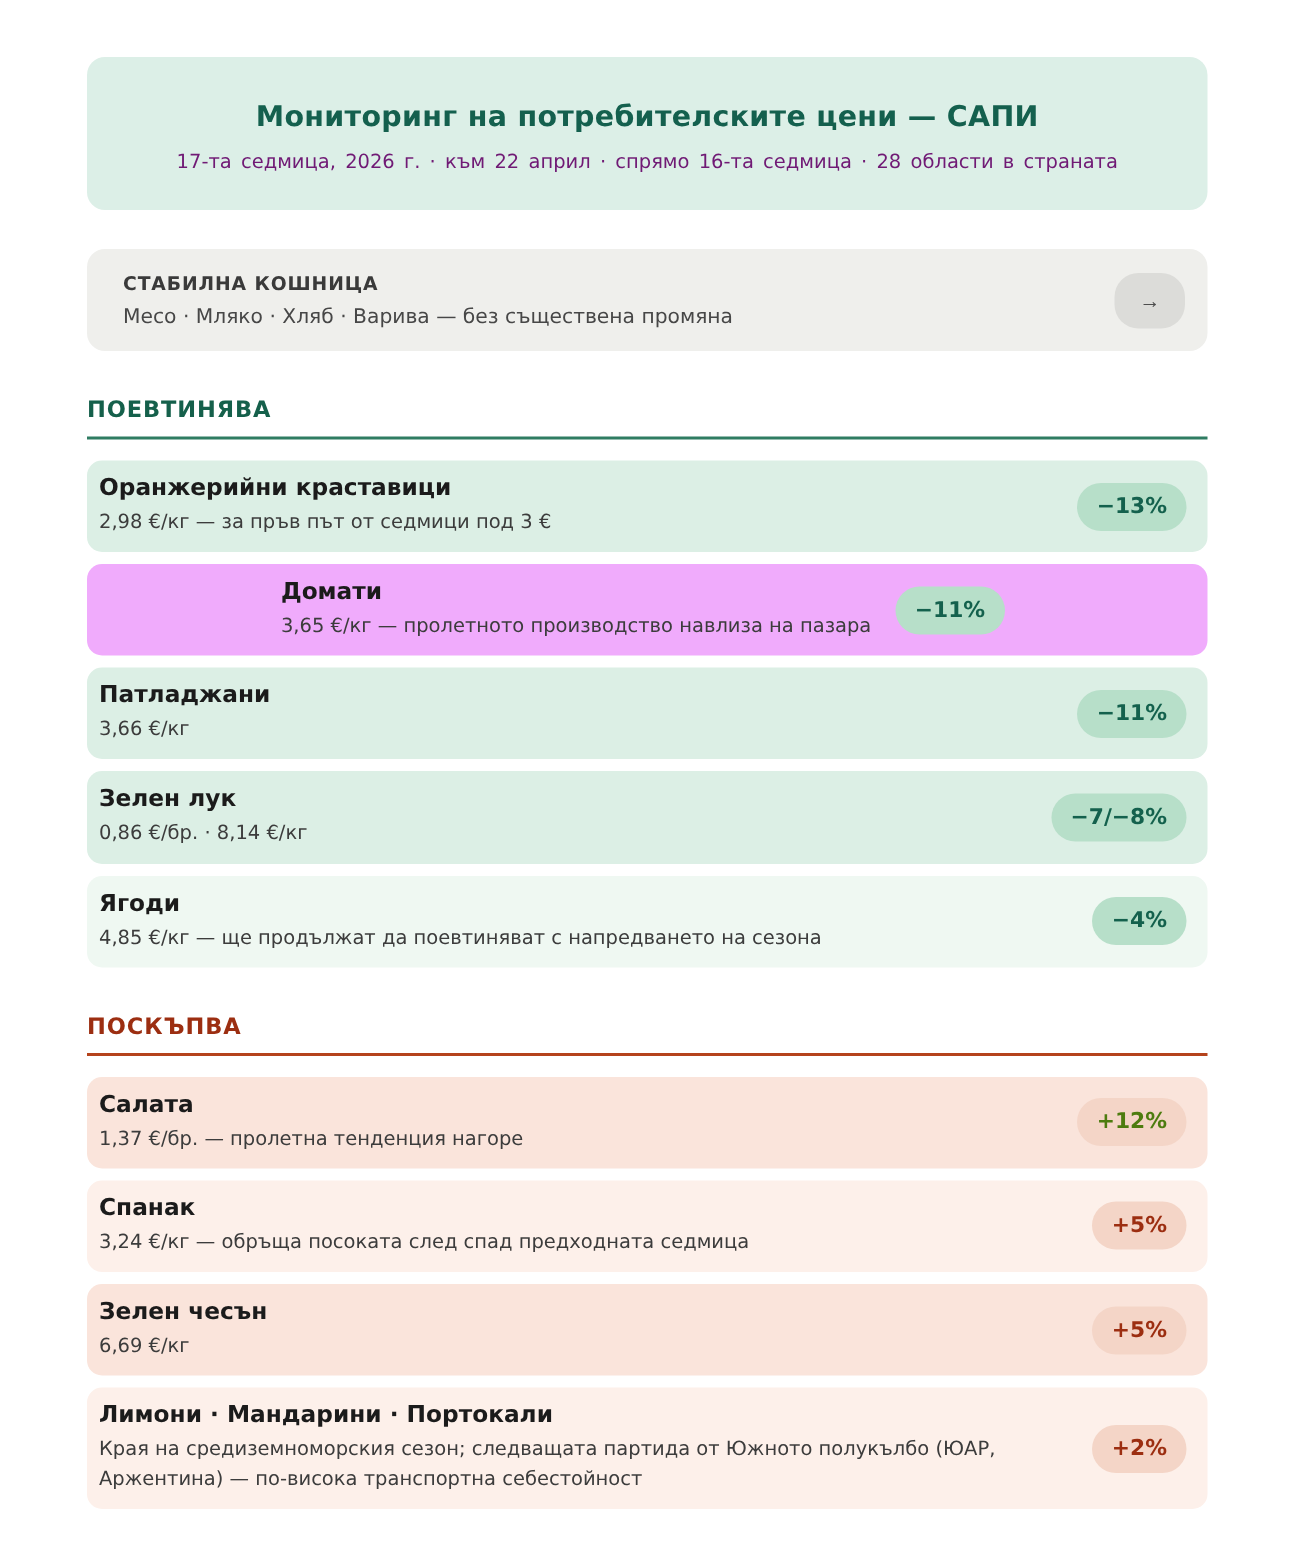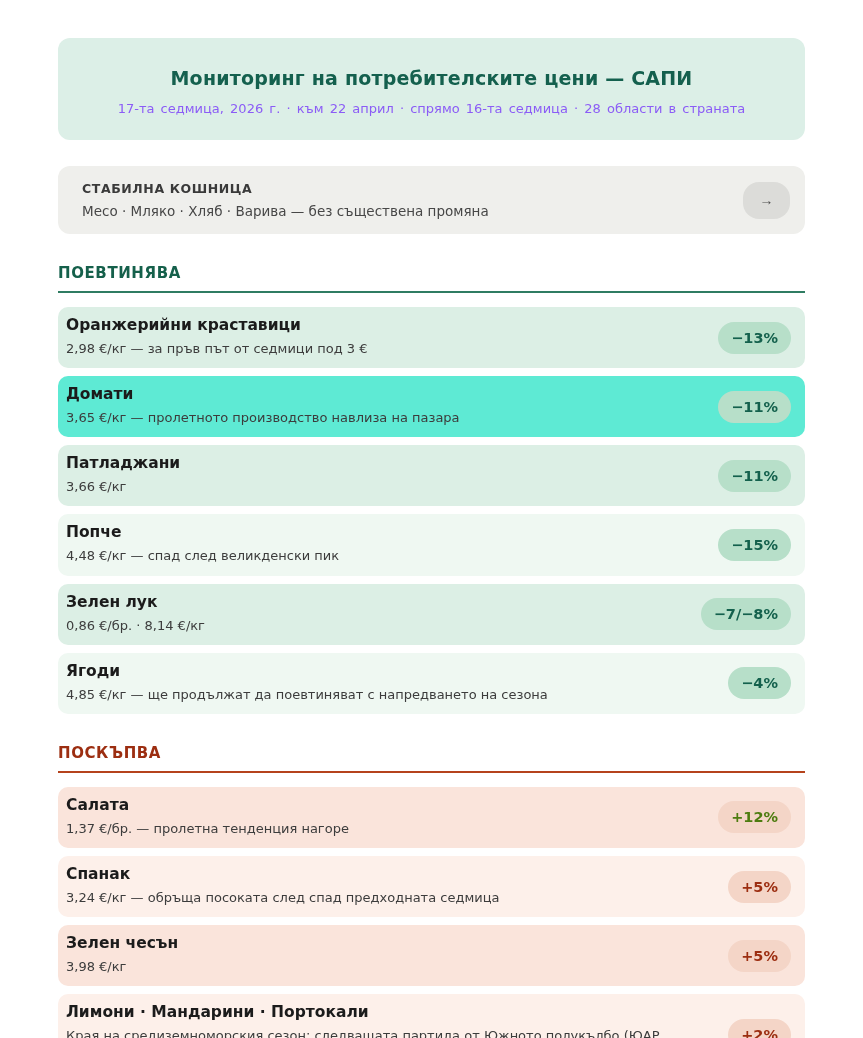--- a/index.html
+++ b/index.html
@@ -26,21 +26,21 @@
   }
   .header-title {
     font-size: 19px;
     font-weight: bold;
     color: #14604e;
     letter-spacing: 0.2px;
   }
   .header-subtitle {
     margin-top: 12px;
     font-size: 13px;
-    color: #8b5cf6;
+    color: #701a75;
     word-spacing: 2px;
   }
 
   
   .basket-card {
     margin-top: 26px;
     background: #efefec;
     border-radius: 12px;
     padding: 15px 15px 15px 24px;
     display: flex;
@@ -142,40 +142,33 @@
       <section class="section">
         <h2 class="section-title" style="color: rgb(21, 96, 75); border-bottom-color: rgb(47, 124, 98);">ПОЕВТИНЯВА</h2>
         <div class="rows">
           <div class="item-row" style="background: rgb(220, 239, 229);">
             <div class="item-text">
               <div class="item-name">Оранжерийни краставици</div>
               <div class="item-detail">2,98 €/кг — за пръв път от седмици под 3 €</div>
             </div>
             <span class="change-badge" style="background: rgb(183, 223, 201); color: rgb(20, 97, 77);">−13%</span>
           </div>
-          <div class="item-row" style="background: #5eead4;">
+          <div class="item-row" style="background: #f0abfc; justify-content: center;">
             <div class="item-text">
               <div class="item-name">Домати</div>
               <div class="item-detail">3,65 €/кг — пролетното производство навлиза на пазара</div>
             </div>
             <span class="change-badge" style="background: rgb(183, 223, 201); color: rgb(20, 97, 77);">−11%</span>
           </div>
           <div class="item-row" style="background: rgb(220, 239, 229);">
             <div class="item-text">
               <div class="item-name">Патладжани</div>
               <div class="item-detail">3,66 €/кг</div>
             </div>
             <span class="change-badge" style="background: rgb(183, 223, 201); color: rgb(20, 97, 77);">−11%</span>
-          </div>
-          <div class="item-row" style="background: rgb(239, 248, 242);">
-            <div class="item-text">
-              <div class="item-name">Попче</div>
-              <div class="item-detail">4,48 €/кг — спад след великденски пик</div>
-            </div>
-            <span class="change-badge" style="background: rgb(183, 223, 201); color: rgb(20, 97, 77);">−15%</span>
           </div>
           <div class="item-row" style="background: rgb(220, 239, 229); gap: 42px;">
             <div class="item-text">
               <div class="item-name">Зелен лук</div>
               <div class="item-detail">0,86 €/бр. · 8,14 €/кг</div>
             </div>
             <span class="change-badge" style="background: rgb(183, 223, 201); color: rgb(20, 97, 77);">−7/−8%</span>
           </div>
           <div class="item-row" style="background: rgb(239, 248, 242);">
             <div class="item-text">
@@ -199,21 +192,21 @@
           <div class="item-row" style="background: rgb(253, 240, 234);">
             <div class="item-text">
               <div class="item-name">Спанак</div>
               <div class="item-detail">3,24 €/кг — обръща посоката след спад предходната седмица</div>
             </div>
             <span class="change-badge" style="background: rgb(244, 213, 199); color: rgb(156, 46, 17);">+5%</span>
           </div>
           <div class="item-row" style="background: rgb(250, 228, 219);">
             <div class="item-text">
               <div class="item-name">Зелен чесън</div>
-              <div class="item-detail">3,98 €/кг</div>
+              <div class="item-detail">6,69 €/кг</div>
             </div>
             <span class="change-badge" style="background: rgb(244, 213, 199); color: rgb(156, 46, 17);">+5%</span>
           </div>
           <div class="item-row" style="background: rgb(253, 240, 234);">
             <div class="item-text">
               <div class="item-name">Лимони · Мандарини · Портокали</div>
               <div class="item-detail">Края на средиземноморския сезон; следващата партида от Южното полукълбо (ЮАР, Аржентина) — по-висока транспортна себестойност</div>
             </div>
             <span class="change-badge" style="background: rgb(244, 213, 199); color: rgb(156, 46, 17);">+2%</span>
           </div>

